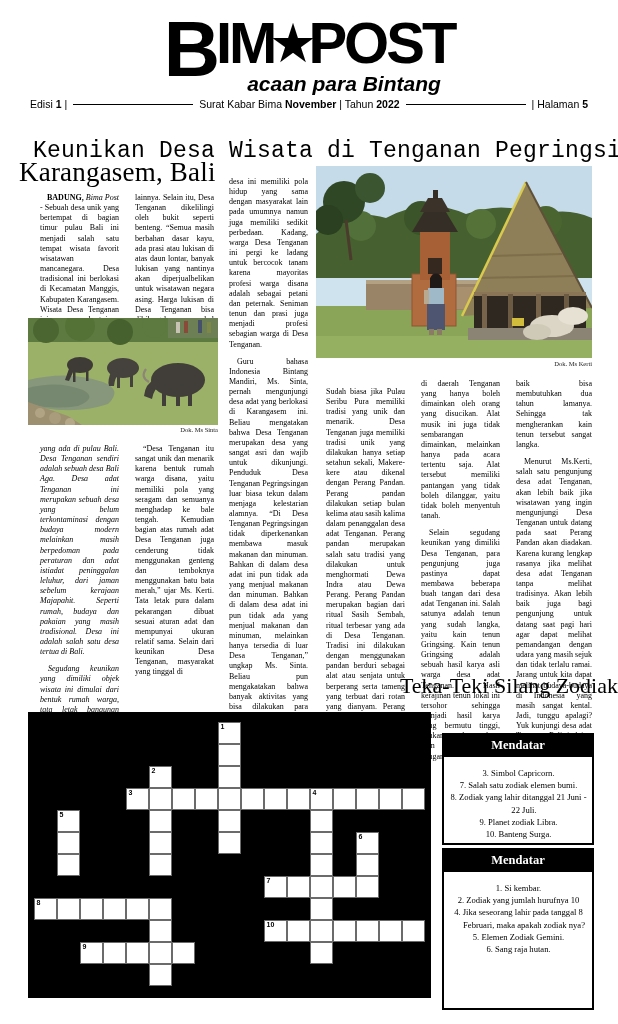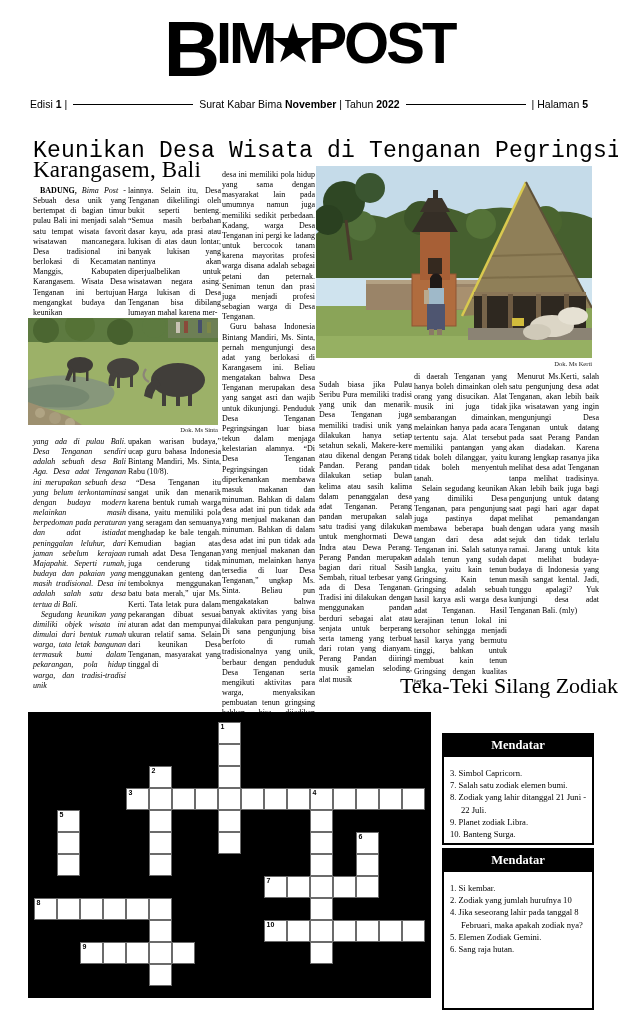--- a/index.html
+++ b/index.html
@@ -16,56 +16,57 @@
   .tagline{font-family:"Liberation Sans",sans-serif;font-weight:bold;font-style:italic;
            font-size:21px;margin-top:-15px;margin-left:70px;line-height:1;}
 
   
   .edition{top:98px;left:30px;width:558px;display:flex;align-items:center;gap:6px;
            font-family:"Liberation Sans",sans-serif;font-size:10.5px;white-space:nowrap;}
   .rule{flex:1;border-top:1.6px solid #000;height:0;}
 
   
   .headline-l1{left:33px;top:138px;font-size:23px;white-space:nowrap;letter-spacing:.2px;font-family:Liberation Mono, monospace;}
-  .headline-l2{left:33px;top:157px;font-size:23px;white-space:nowrap;letter-spacing:.2px;}
+  .headline-l2{left:19px;top:157px;font-size:27px;white-space:nowrap;letter-spacing:.2px;}
 
   
   .col{position:absolute;width:93px;font-size:8px;line-height:10.15px;text-align:justify;}
-  .col p{margin:0;}
+  .col p{margin:7px;}
   .col p.ind{text-indent:8px;}
   .caption{position:absolute;font-size:6.5px;color:#1a1a1a;text-align:right;}
 
   .photo{position:absolute;overflow:hidden;}
   .photo svg{display:block;}
 
   
   .cw-title{left:0;right:0;top:673px;text-align:right;font-size:22px;}
   .cw-wrap{left:28px;top:712px;background:#000;padding:10px 6px 12px 6px;
            display:grid;grid-template-columns:repeat(17,23px);grid-template-rows:repeat(12,22px);}
   .cw-cell{background:#fff;border:1px solid #6b6b6b;box-sizing:border-box;position:relative;}
   .cw-num{position:absolute;top:0;left:1.5px;font-family:"Liberation Sans",sans-serif;
           font-size:7px;font-weight:bold;line-height:8px;}
 
   
   .clue-box{position:absolute;left:442px;width:152px;border:2px solid #000;background:#fff;
             box-sizing:border-box;}
   .clue-hdr{background:#000;color:#fff;text-align:center;font-weight:bold;font-size:12.5px;
             padding:3px 0 4px 0;}
   .clue-body{padding:10px 5px 4px 6px;font-size:8.6px;line-height:1.42;}
-  .clue{padding-left:11px;text-indent:-11px;}
+  .clue{padding-left:11px;text-indent:-11px;text-align:center;}
 </style>
 </head>
 <body>
 
 <div class="page">
 
   <div class="abs masthead">
     <div class="brand">
       <span class="bigB">B</span><span>IM</span><span class="star">★</span><span>POST</span>
     </div>
+    <div class="tagline">acaan para Bintang</div>
   </div>
 
   <div class="abs edition">
     <span><span>Edisi</span> <b>1</b> <span>|</span></span>
     <span class="rule"></span>
     <span><span>Surat Kabar Bima</span> <b>November</b> <span>| Tahun</span> <b>2022</b></span>
     <span class="rule"></span>
     <span><span>| Halaman</span> <b>5</b></span>
   </div>
 
@@ -122,21 +123,20 @@
     </svg>
   </div>
   <div class="caption" style="left:28px;top:426px;width:190px;">Dok. Ms Sinta</div>
 
   <div class="col" style="left:33px;top:437px;font-style:italic;">
     <p>yang ada di pulau Bali. Desa Tenganan sendiri adalah sebuah desa Bali Aga. Desa adat Tenganan ini merupakan sebuah desa yang belum terkontaminasi dengan budaya modern melainkan masih berpedoman pada peraturan dan adat istiadat peninggalan leluhur, dari jaman sebelum kerajaan Majapahit. Seperti rumah, budaya dan pakaian yang masih tradisional. Desa ini adalah salah satu desa tertua di Bali.</p>
     <p class="ind">Segudang keunikan yang dimiliki objek wisata ini dimulai dari bentuk rumah warga, tata letak bangunan termasuk bumi dalam pekarangan, pola hidup warga, dan tradisi-tradisi unik</p>
   </div>
 
   <div class="col" style="left:128px;top:437px;">
-    <p>upakan warisan budaya,” ucap guru bahasa Indonesia Bintang Mandiri, Ms. Sinta, Rabu (10/8).</p>
     <p class="ind">“Desa Tenganan itu sangat unik dan menarik karena bentuk rumah warga disana, yaitu memiliki pola yang seragam dan semuanya menghadap ke bale tengah. Kemudian bagian atas rumah adat Desa Tenganan juga cenderung tidak menggunakan genteng dan temboknya menggunakan batu bata merah,” ujar Ms. Kerti. Tata letak pura dalam pekarangan dibuat sesuai aturan adat dan mempunyai ukuran relatif sama. Selain dari keunikan Desa Tenganan, masyarakat yang tinggal di</p>
   </div>
 
   <div class="col" style="left:222px;top:170px;">
     <p>desa ini memiliki pola hidup yang sama dengan masyarakat lain pada umumnya namun juga memiliki sedikit perbedaan. Kadang, warga Desa Tenganan ini pergi ke ladang untuk bercocok tanam karena mayoritas profesi warga disana adalah sebagai petani dan peternak. Seniman tenun dan prasi juga menjadi profesi sebagian warga di Desa Tenganan.</p>
     <p class="ind">Guru bahasa Indonesia Bintang Mandiri, Ms. Sinta, pernah mengunjungi desa adat yang berlokasi di Karangasem ini. Beliau mengatakan bahwa Desa Tenganan merupakan desa yang sangat asri dan wajib untuk dikunjungi. Penduduk Desa Tenganan Pegringsingan luar biasa tekun dalam menjaga kelestarian alamnya. “Di Desa Tenganan Pegringsingan tidak diperkenankan membawa masuk makanan dan minuman. Bahkan di dalam desa adat ini pun tidak ada yang menjual makanan dan minuman. Bahkan di dalam desa adat ini pun tidak ada yang menjual makanan dan minuman, melainkan hanya tersedia di luar Desa Tenganan,” ungkap Ms. Sinta. Beliau pun mengakatakan bahwa banyak aktivitas yang bisa dilakukan para pengunjung. Di sana pengunjung bisa berfoto di rumah tradisionalnya yang unik, berbaur dengan penduduk Desa Tenganan serta mengikuti aktivitas para warga, menyaksikan pembuatan tenun gringsing bahkan bisa dijadikan sebagai buah tangan, serta menyaksikan tradisi-tradisi yang ada di Desa Tenganan.</p>
   </div>
 
   <div class="photo" style="left:316px;top:166px;width:276px;height:192px;">
     <svg width="276" height="192" viewBox="0 0 276 192">
@@ -193,20 +193,21 @@
   <div class="col" style="left:319px;top:380px;">
     <p>Sudah biasa jika Pulau Seribu Pura memiliki tradisi yang unik dan menarik. Desa Tenganan juga memiliki tradisi unik yang dilakukan hanya setiap setahun sekali, Makere-kere atau dikenal dengan Perang Pandan. Perang pandan dilakukan setiap bulan kelima atau sasih kalima dalam penanggalan desa adat Tenganan. Perang pandan merupakan salah satu tradisi yang dilakukan untuk menghormati Dewa Indra atau Dewa Perang. Perang Pandan merupakan bagian dari ritual Sasih Sembah, ritual terbesar yang ada di Desa Tenganan. Tradisi ini dilakukan dengan menggunakan pandan berduri sebagai alat atau senjata untuk berperang serta tameng yang terbuat dari rotan yang dianyam. Perang Pandan diiringi musik gamelan seloding, alat musik</p>
   </div>
 
   <div class="col" style="left:414px;top:372px;">
     <p>di daerah Tenganan yang hanya boleh dimainkan oleh orang yang disucikan. Alat musik ini juga tidak sembarangan dimainkan, melainkan hanya pada acara tertentu saja. Alat tersebut memiliki pantangan yang tidak boleh dilanggar, yaitu tidak boleh menyentuh tanah.</p>
     <p class="ind">Selain segudang keunikan yang dimiliki Desa Tenganan, para pengunjung juga pastinya dapat membawa beberapa buah tangan dari desa adat Tenganan ini. Salah satunya adalah tenun yang sudah langka, yaitu kain tenun Gringsing. Kain tenun Gringsing adalah sebuah hasil karya asli warga desa adat Tenganan. Hasil kerajinan tenun lokal ini tersohor sehingga menjadi hasil karya yang bermutu tinggi, bahkan untuk membuat kain tenun Gringsing dengan kualitas ter-</p>
   </div>
 
   <div class="col" style="left:509px;top:372px;width:90px;">
+    <p>baik bisa membutuhkan dua tahun lamanya. Sehingga tak mengherankan kain tenun tersebut sangat langka.</p>
     <p class="ind">Menurut Ms.Kerti, salah satu pengunjung desa adat Tenganan, akan lebih baik jika wisatawan yang ingin mengunjungi Desa Tenganan untuk datang pada saat Perang Pandan akan diadakan. Karena kurang lengkap rasanya jika melihat desa adat Tenganan tanpa melihat tradisinya. Akan lebih baik juga bagi pengunjung untuk datang saat pagi hari agar dapat melihat pemandangan dengan udara yang masih sejuk dan tidak terlalu ramai. Jarang untuk kita dapat melihat budaya-budaya di Indonesia yang masih sangat kental. Jadi, tunggu apalagi? Yuk kunjungi desa adat Tenganan Bali. (mly)</p>
   </div>
 
   <div class="abs cw-title">Teka-Teki Silang Zodiak</div>
 
   <div class="abs cw-wrap">
       <div class="cw-cell" style="grid-row-start: 1; grid-column-start: 9;">
         <span class="cw-num">1</span>
       </div>
       <div class="cw-cell" style="grid-row-start: 2; grid-column-start: 9;"></div>

